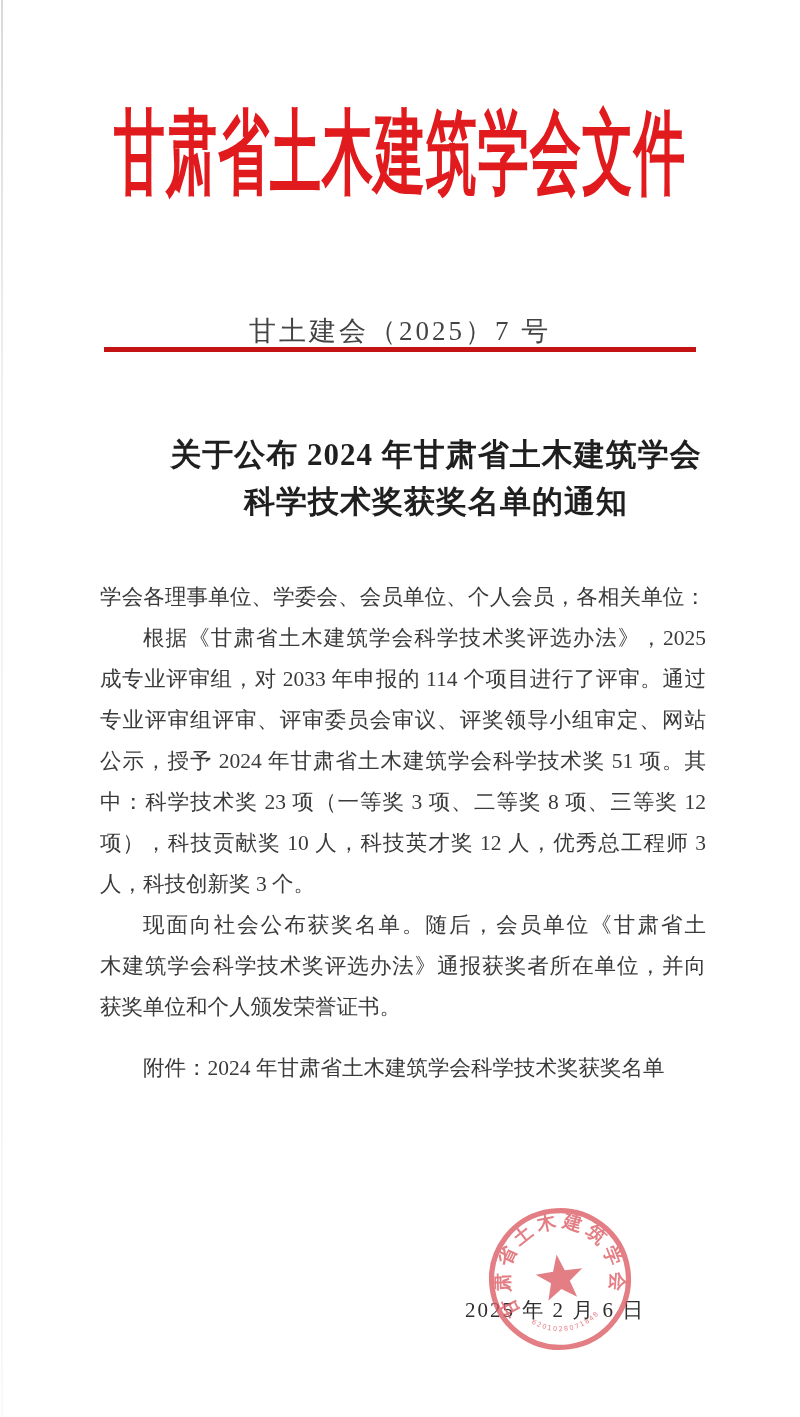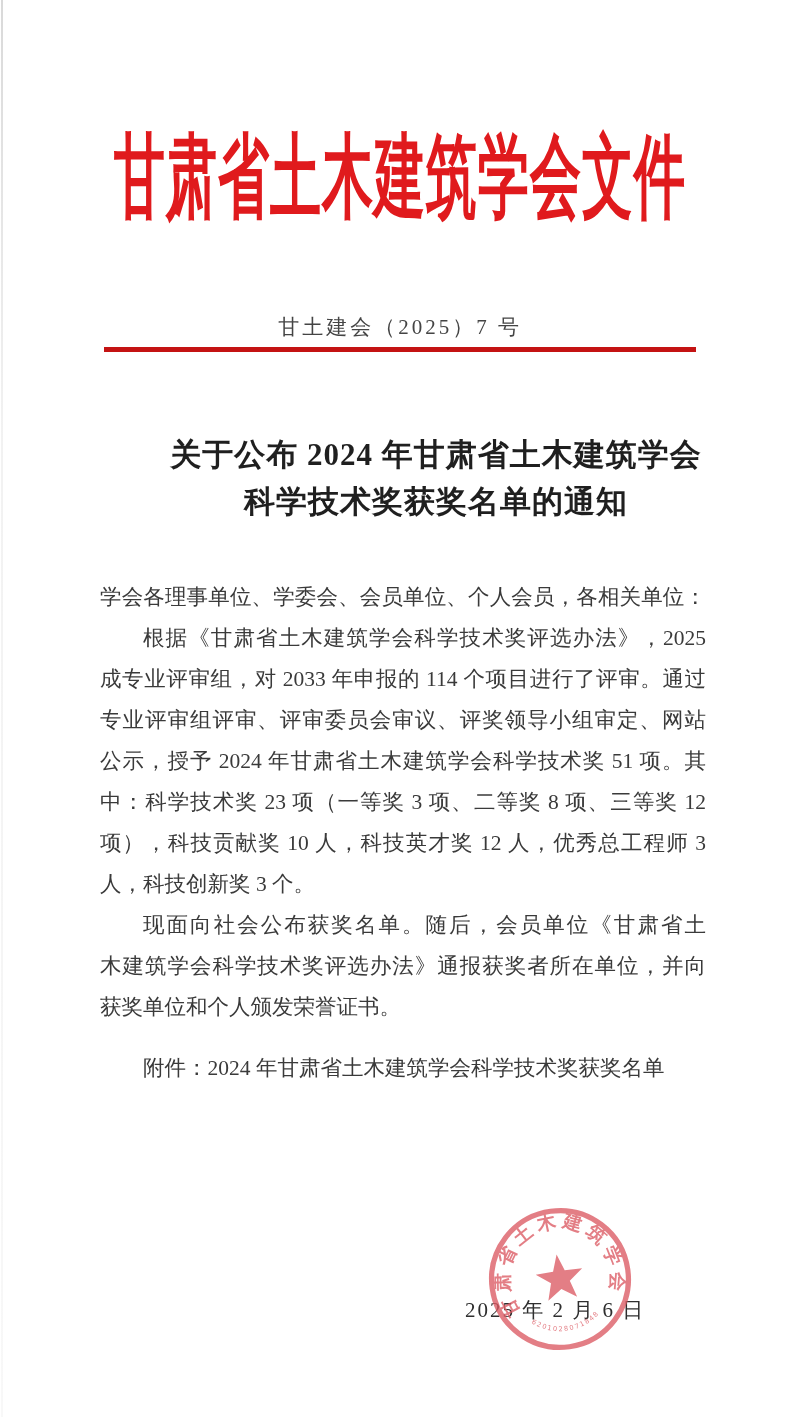--- a/index.html
+++ b/index.html
@@ -18,32 +18,32 @@
     overflow:hidden;
     font-family:"Liberation Serif","DejaVu Serif",serif;
     color:var(--body-text);
   }
   .scan-edge{
     position:absolute;left:1px;top:0;bottom:0;width:2px;
     background:linear-gradient(to bottom,#c9c9c9,#ececec 30%,#f5f5f5);
     opacity:.7;
   }
   .letterhead{
-    position:absolute;top:104px;left:0;width:100%;height:148px;
+    position:absolute;top:80px;left:0;width:100%;height:148px;
     display:flex;align-items:center;justify-content:center;
   }
   .letterhead-text{
     font-size:51px;font-weight:bold;white-space:nowrap;
     color:var(--letterhead-red);
     transform:scaleY(1.8);
     letter-spacing:1px;
   }
   .docnum{
     position:absolute;top:313px;left:0;width:100%;
-    text-align:center;font-size:21px;letter-spacing:3px;color:#444;
+    text-align:center;font-size:27px;letter-spacing:3px;color:#444;
   }
   .redline{
     position:absolute;top:347px;left:104px;width:592px;height:5px;
     background:var(--divider-red);
   }
   .doc-title{
     position:absolute;top:431px;left:0;width:100%;
     text-align:center;font-weight:bold;font-size:31px;line-height:47px;
     color:#1f1f1f;letter-spacing:1px;margin-left:36px;
   }

